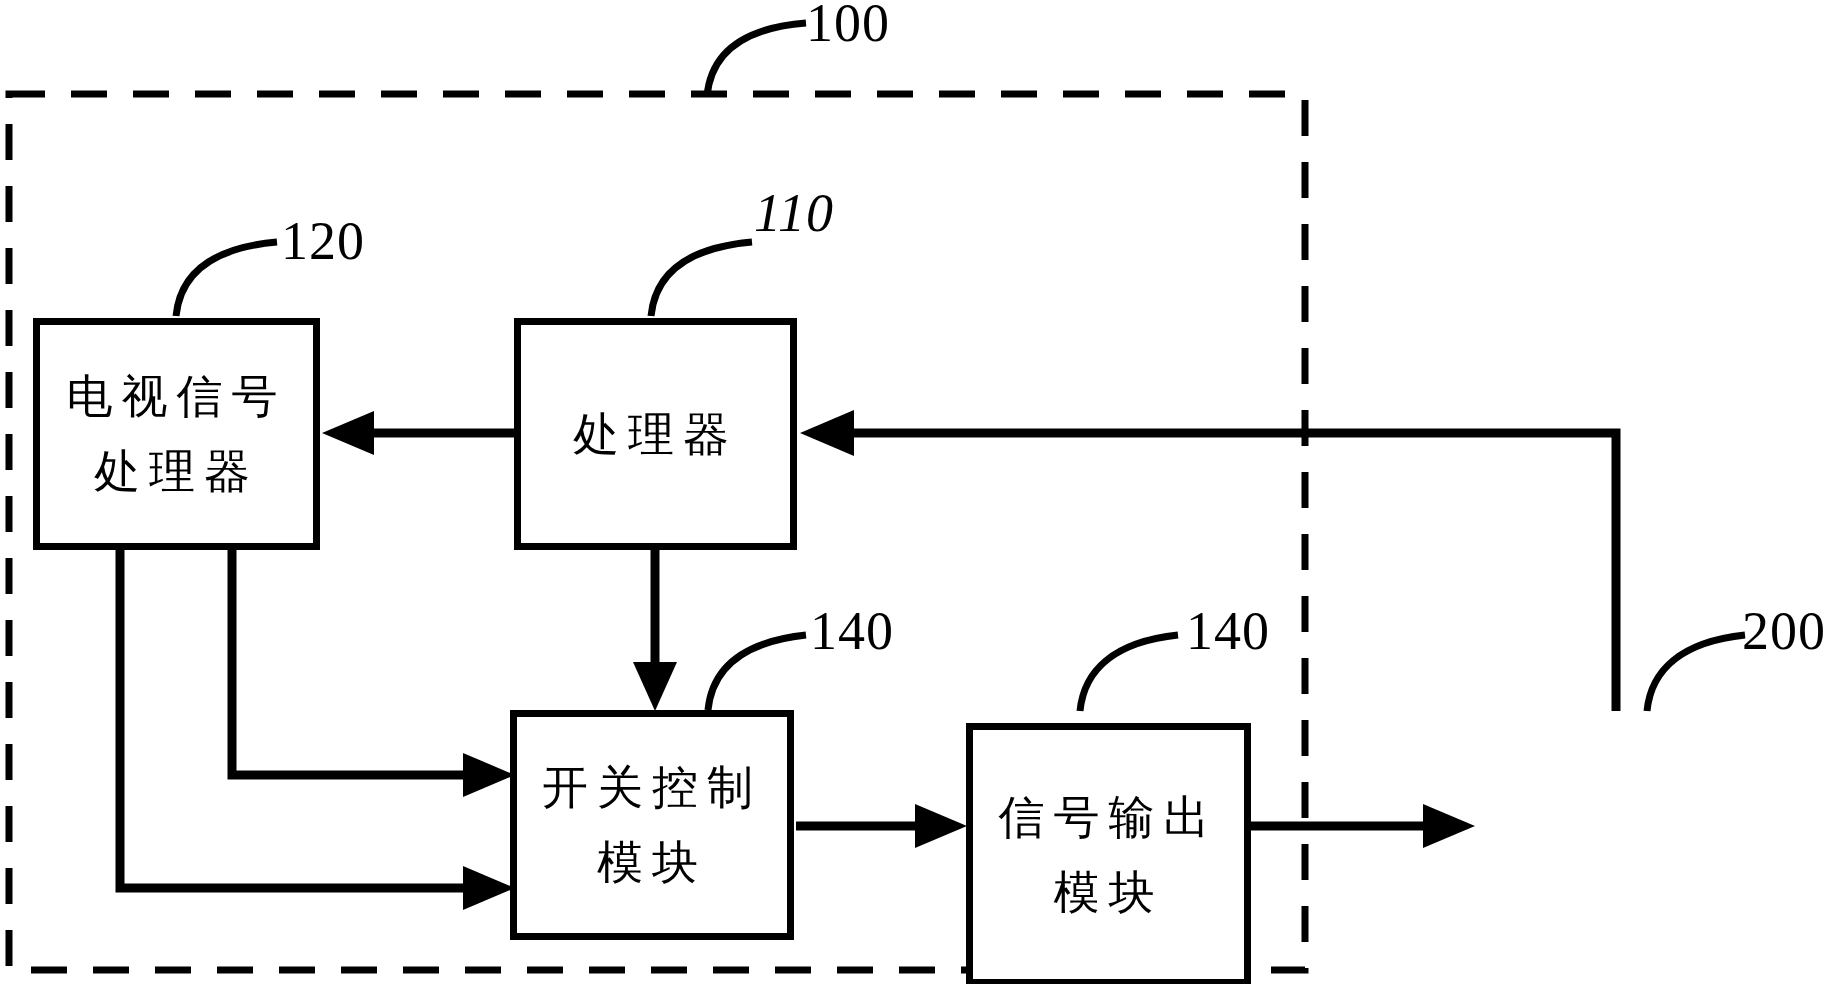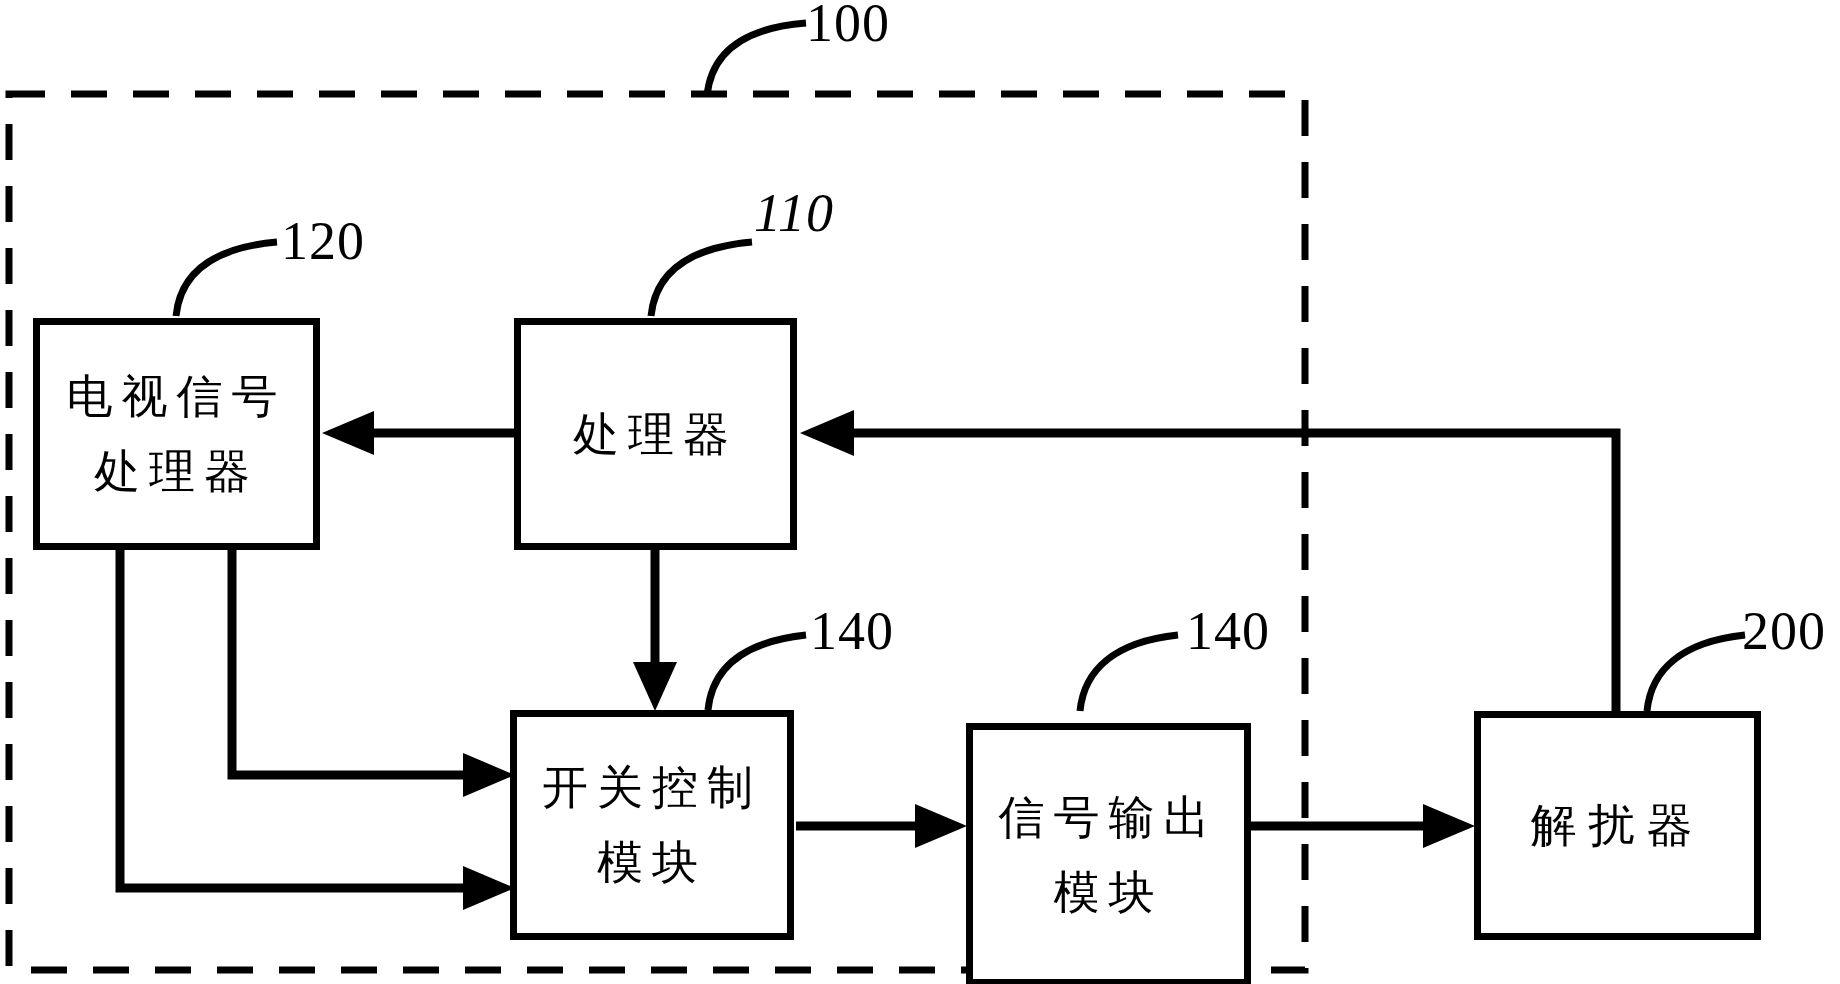--- a/index.html
+++ b/index.html
@@ -101,23 +101,20 @@
   <div class="block b130">
     <span>开关控制</span>
     <span>模块</span>
   </div>
 
   <div class="block b140">
     <span>信号输出</span>
     <span>模块</span>
   </div>
 
-  <div class="block b200 single">
-    <span>解扰器</span>
-  </div>
 
   <div class="ref r100">100</div>
   <div class="ref r110">110</div>
   <div class="ref r120">120</div>
   <div class="ref r130">140</div>
   <div class="ref r140">140</div>
   <div class="ref r200">200</div>
 
 </div>
 

